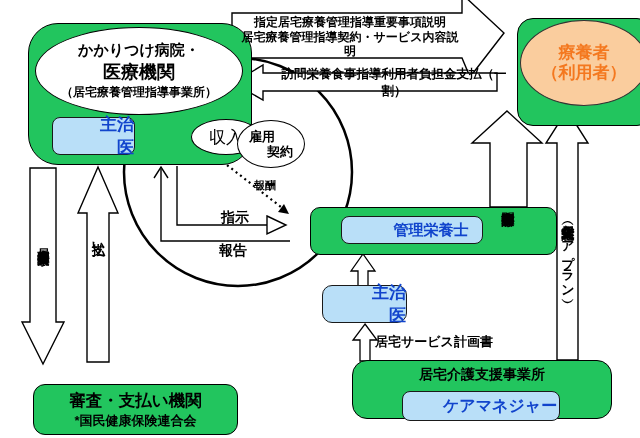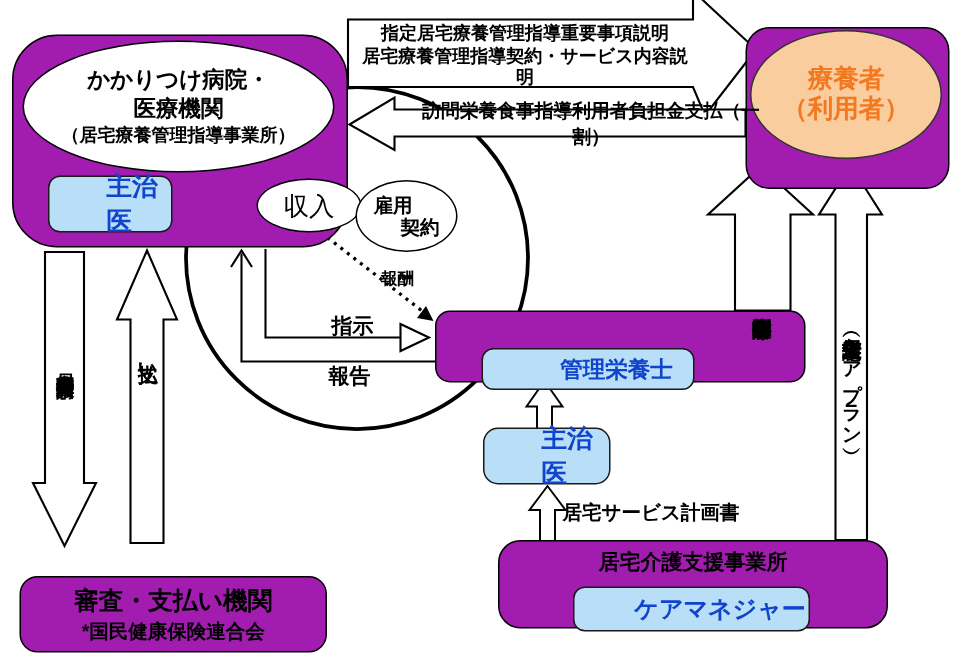--- a/index.html
+++ b/index.html
@@ -5,27 +5,27 @@
   html,body{margin:0;padding:0;background:#fff;}
   #stage{
     position:relative;width:640px;height:438px;background:#fff;overflow:hidden;
     font-family:"Liberation Sans","DejaVu Sans",sans-serif;
     font-weight:600;color:#000;
   }
   #stage svg{position:absolute;left:0;top:0;z-index:1;}
   .abs{position:absolute;box-sizing:border-box;}
   .layer{z-index:3;}
   .txt{z-index:4;text-align:center;}
-  .wbox{background:#a21caf;border:1.6px solid #000;}
+  .wbox{background:#22c55e;border:1.6px solid #000;margin-left:20px;}
   .round{border-radius:14px;}
   .biground{border-radius:30px;}
   .ellipse{border:1.3px solid #000;border-radius:50%;background:#fff;
     display:flex;flex-direction:column;align-items:center;justify-content:center;text-align:center;}
   .bluebox{background:var(--box_fill);border:1.5px solid #1a1a1a;border-radius:8px;
-    color:var(--box_text);display:flex;align-items:center;justify-content:center;text-align:left;padding-left:38px;}
+    color:var(--box_text);display:flex;align-items:center;justify-content:center;text-align:right;padding-left:38px;}
   .center{display:flex;flex-direction:column;align-items:center;justify-content:center;text-align:center;}
   .vtext{writing-mode:vertical-rl;text-orientation:mixed;display:flex;align-items:center;justify-content:center;}
 </style>
 </head>
 <body>
 
 <div id="stage">
 
   <svg width="640" height="438" viewBox="0 0 640 438">
 
@@ -53,21 +53,21 @@
     <path d="M290,241 L161,241 L161,169" fill="none" stroke="#000" stroke-width="1.4"></path>
     <path d="M154,178 L161,167 L168,178" fill="none" stroke="#000" stroke-width="1.4"></path>
 
     <line x1="214" y1="155" x2="281" y2="207" stroke="#000" stroke-width="2.2" stroke-dasharray="2 3.5"></line>
     <polygon points="289,214 278,212 284,204" fill="#000"></polygon>
   </svg>
 
   <div class="abs layer wbox biground" style="left:8px;top:23px;width:224px;height:142px;">
     <div class="abs ellipse" style="left:6px;top:3px;width:208px;height:88px;">
       <div style="font-size:15px;">かかりつけ病院・</div>
-      <div style="font-size:15px;">医療機関</div>
+      <div style="font-size:18px;">医療機関</div>
       <div style="font-size:12px;">（居宅療養管理指導事業所）</div>
     </div>
     <div class="abs bluebox" style="left:23px;top:93px;width:83px;height:38px;font-size:17px;">主治医</div>
     <div class="abs ellipse" style="left:162px;top:95px;width:70px;height:36px;font-size:17px;font-weight:400;">収入</div>
   </div>
 
   <div class="abs layer ellipse" style="left:237px;top:120px;width:68px;height:48px;font-size:13px;line-height:15px;">
     <div style="transform:translateX(-9px);">雇用</div>
     <div style="transform:translateX(9px);">契約</div>
   </div>
@@ -89,21 +89,21 @@
 
   <div class="abs txt vtext" style="left:31px;top:172px;width:24px;height:140px;font-size:12px;letter-spacing:0.5px;">居宅療養管理指導費請求</div>
   <div class="abs txt vtext" style="left:86px;top:216px;width:24px;height:48px;font-size:13px;">支払い</div>
 
   <div class="abs layer wbox round center" style="left:13px;top:384px;width:205px;height:51px;border-radius:12px;">
     <div style="font-size:16.5px;font-weight:700;">審査・支払い機関</div>
     <div style="font-size:13px;font-weight:700;">*国民健康保険連合会</div>
   </div>
 
   <div class="abs layer wbox" style="left:290px;top:207px;width:247px;height:48px;border-radius:10px;">
-    <div class="abs bluebox" style="left:30px;top:24px;width:142px;height:28px;font-size:15px;font-family:Liberation Serif, serif;">管理栄養士</div>
+    <div class="abs bluebox" style="left:30px;top:8px;width:142px;height:28px;font-size:15px;font-family:Liberation Serif, serif;">管理栄養士</div>
   </div>
 
   <div class="abs layer bluebox" style="left:322px;top:285px;width:85px;height:38px;font-size:17px;border-radius:10px;">主治医</div>
 
   <div class="abs layer wbox" style="left:332px;top:360px;width:260px;height:59px;border-radius:15px;">
     <div class="abs center" style="left:0;top:5px;width:100%;height:18px;font-size:14px;">居宅介護支援事業所</div>
     <div class="abs bluebox" style="left:49px;top:30px;width:158px;height:30px;font-size:16px;">ケアマネジャー</div>
   </div>
 
   <div class="abs txt" style="left:254px;top:178px;font-size:11px;">報酬</div>

